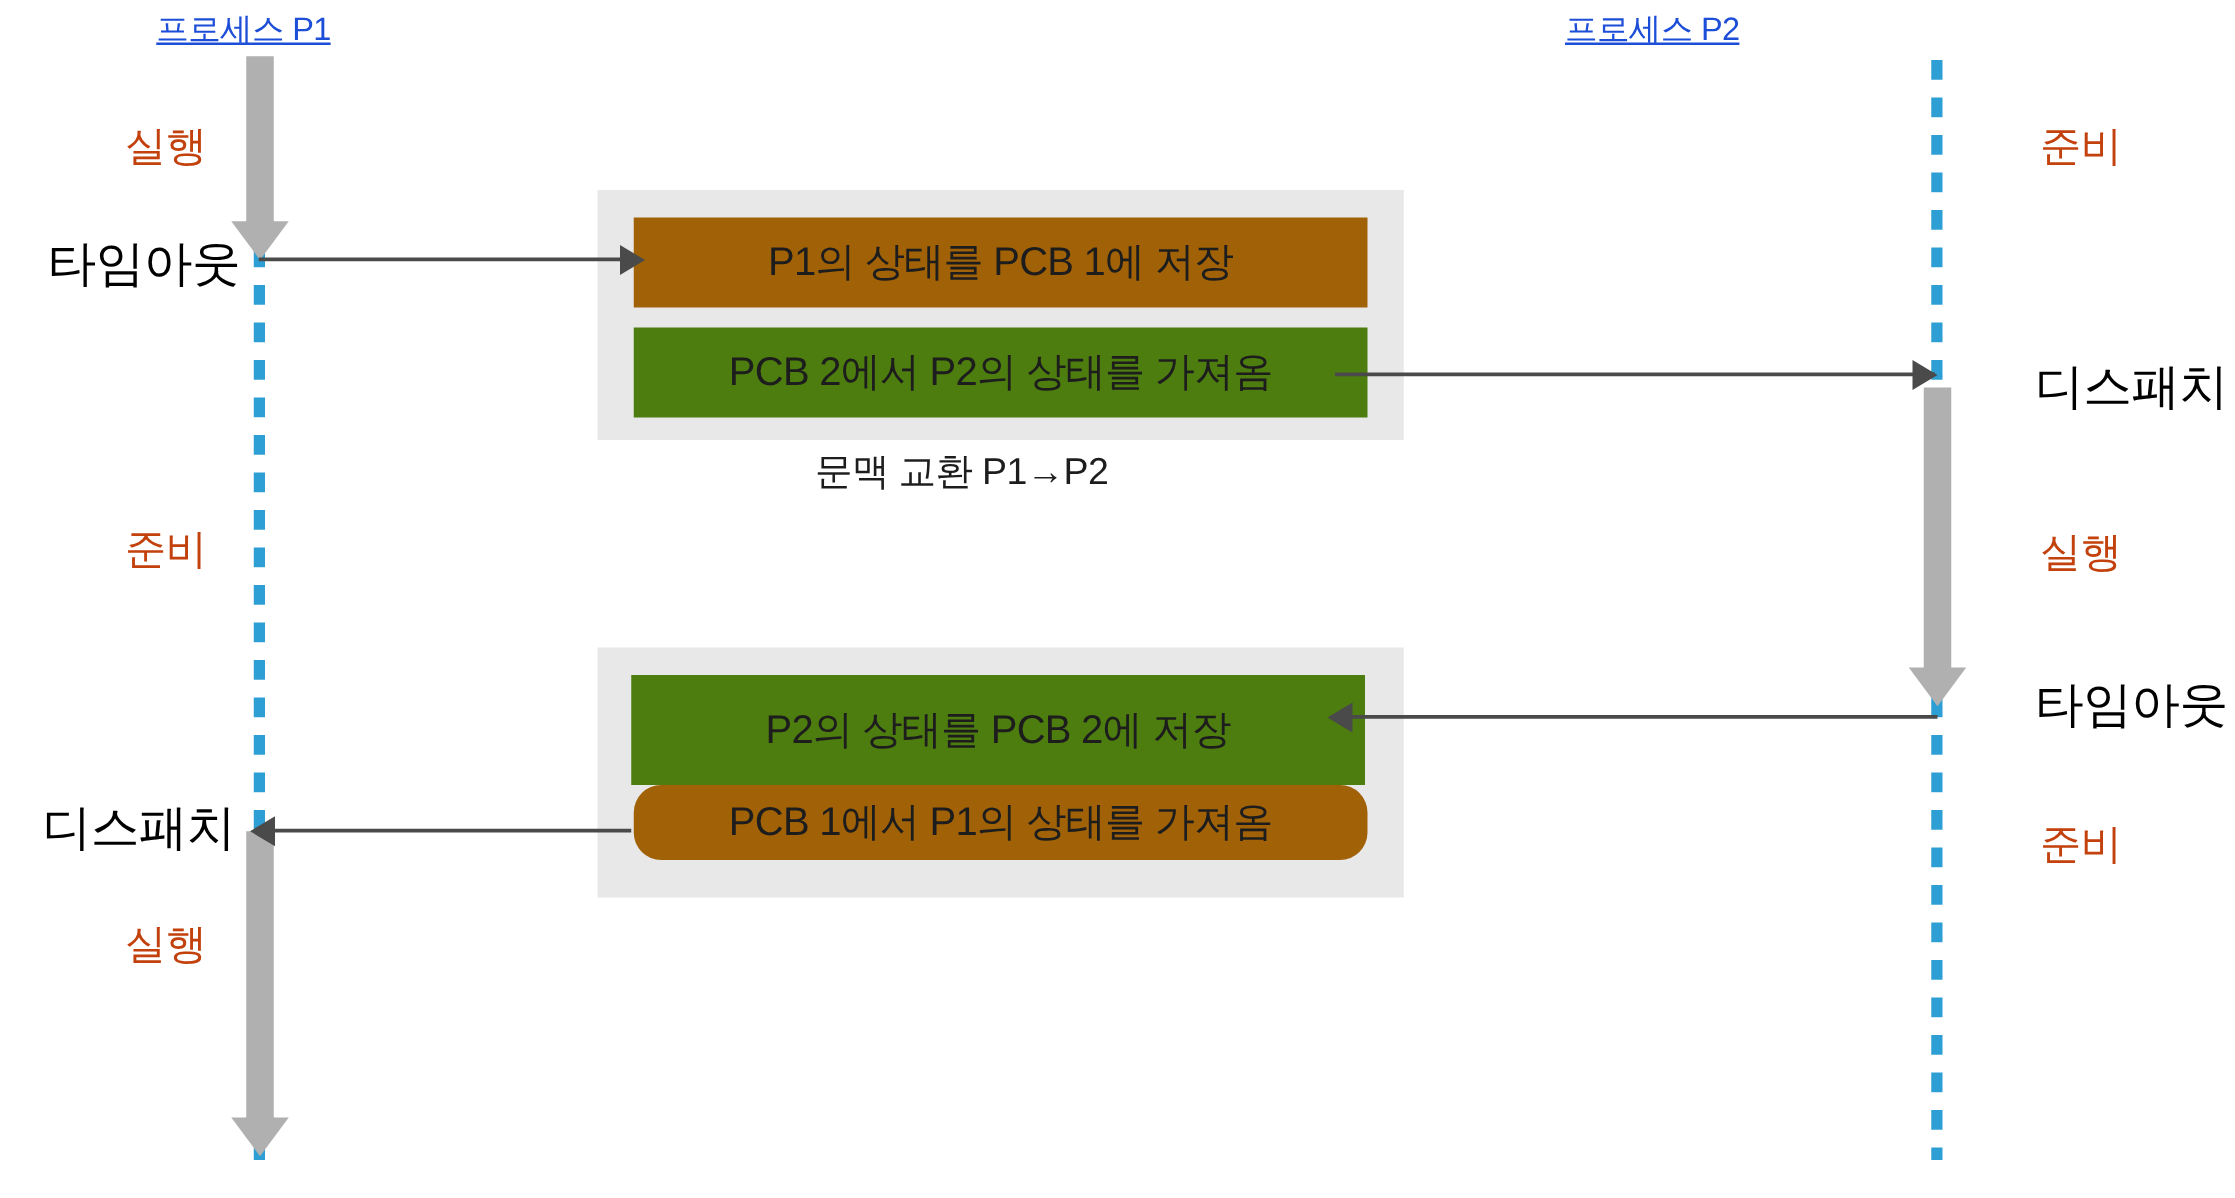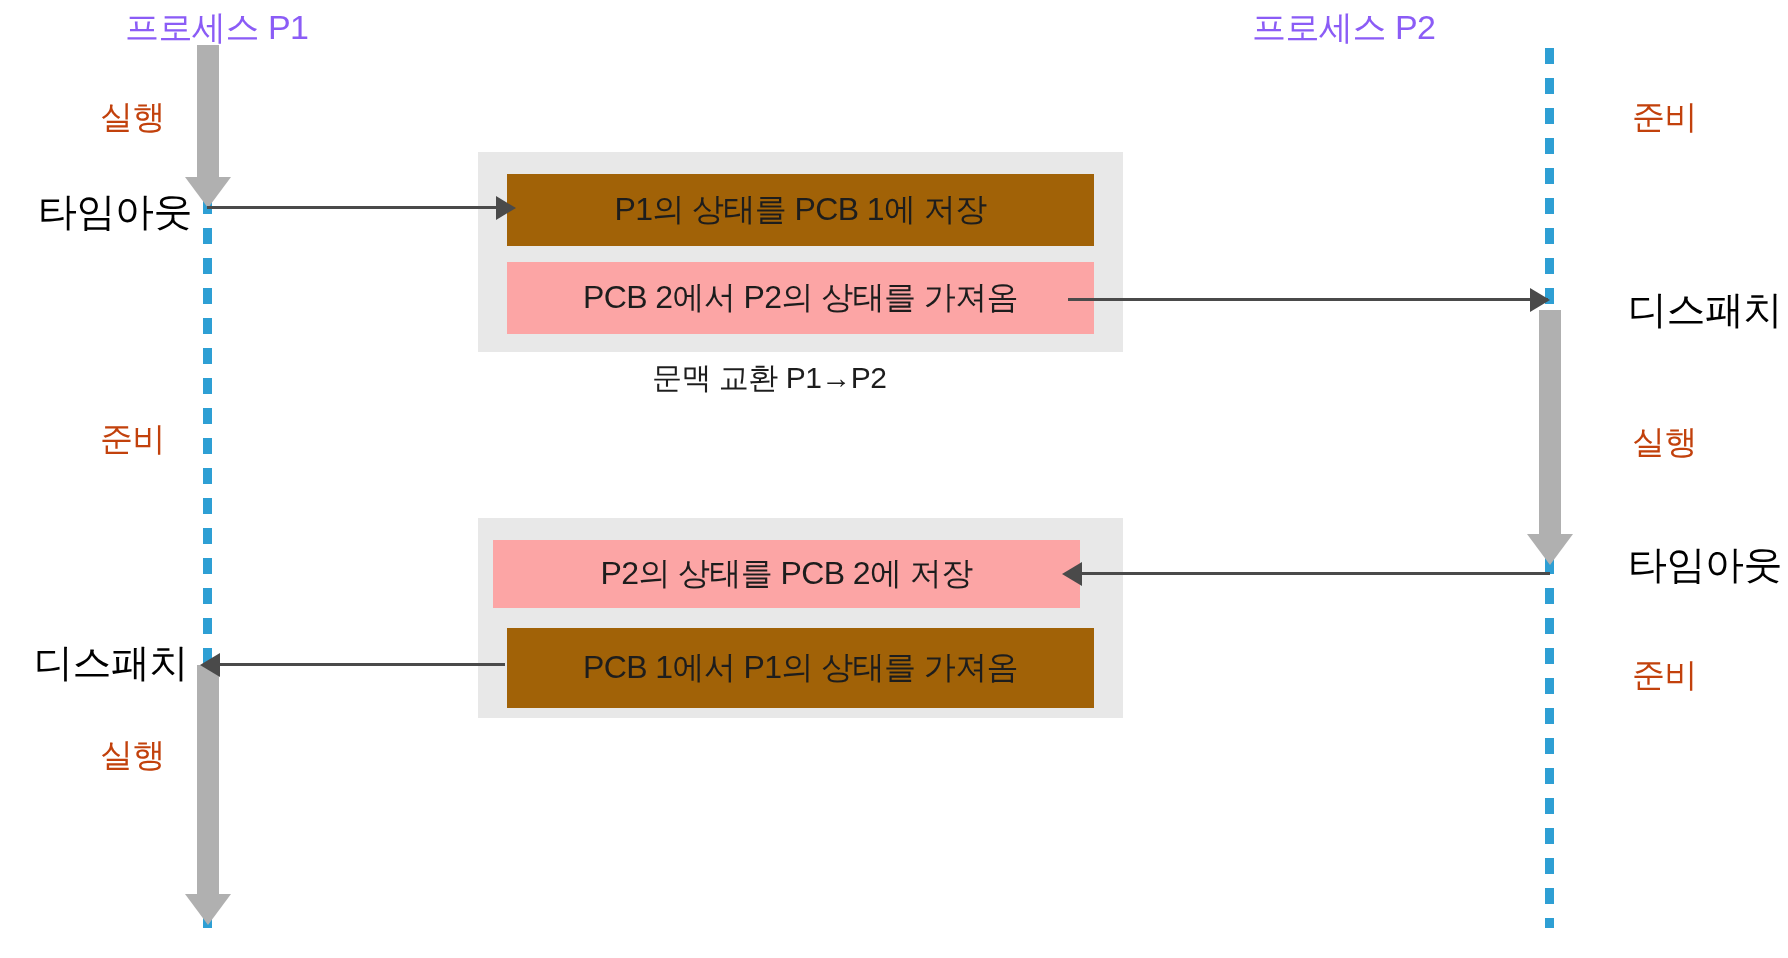--- a/index.html
+++ b/index.html
@@ -19,23 +19,24 @@
     overflow: hidden;
   }
 
   
   .txt {
     position: absolute;
     white-space: nowrap;
     line-height: 1;
   }
   .lane-title {
-    font-size: 34px;
-    color: #8b5cf6;
+    font-size: 26px;
+    color: #1d4ed8;
     letter-spacing: -0.5px;
+    text-decoration: underline;
   }
   .state-label {
     font-size: 33px;
     color: #c2410c;
     letter-spacing: -0.5px;
   }
   .event-label {
     font-size: 39px;
     color: #000000;
     letter-spacing: -0.5px;
@@ -90,21 +91,21 @@
     position: absolute;
     display: flex;
     align-items: center;
     justify-content: center;
     box-sizing: border-box;
     font-size: 32px;
     letter-spacing: -0.6px;
     color: #1d1d1d;
   }
   .cs-row.blue  { background: #a16207; }
-  .cs-row.grey  { background: #fca5a5; }
+  .cs-row.grey  { background: #4d7c0f; }
 
   
   .conn {
     position: absolute;
     height: 3px;
     background: #4a4a4a;
   }
   .arrow-head {
     position: absolute;
     width: 0;
@@ -151,22 +152,22 @@
   <div class="txt event-label" style="left:1628px; top:545px;">타임아웃</div>
   <div class="txt state-label" style="left:1632px; top:658px;">준비</div>
 
   <div class="cs-box" style="left:478px; top:152px; width:645px; height:200px;">
     <div class="cs-row blue" style="left:29px; top:22px; width:587px; height:72px;">P1의 상태를 PCB 1에 저장</div>
     <div class="cs-row grey" style="left:29px; top:110px; width:587px; height:72px;">PCB 2에서 P2의 상태를 가져옴</div>
   </div>
   <div class="txt caption" style="left:652px; top:363px;">문맥 교환 P1→P2</div>
 
   <div class="cs-box" style="left:478px; top:518px; width:645px; height:200px;">
-    <div class="cs-row grey" style="left:15px; top:22px; width:587px; height:68px;">P2의 상태를 PCB 2에 저장</div>
-    <div class="cs-row blue" style="left:29px; top:110px; width:587px; height:80px;">PCB 1에서 P1의 상태를 가져옴</div>
+    <div class="cs-row grey" style="left:27px; top:22px; width:587px; height:88px;">P2의 상태를 PCB 2에 저장</div>
+    <div class="cs-row blue" style="left:29px; top:110px; width:587px; height:60px;border-radius:22px;">PCB 1에서 P1의 상태를 가져옴</div>
   </div>
 
   <div class="conn" style="left:207px; top:206px; width:295px;"></div>
   <div class="arrow-head right" style="left:496px; top:196px;"></div>
 
   <div class="conn" style="left:1068px; top:298px; width:480px;"></div>
   <div class="arrow-head right" style="left:1530px; top:288px;"></div>
 
   <div class="conn" style="left:1072px; top:572px; width:478px;"></div>
   <div class="arrow-head left" style="left:1062px; top:562px;"></div>

